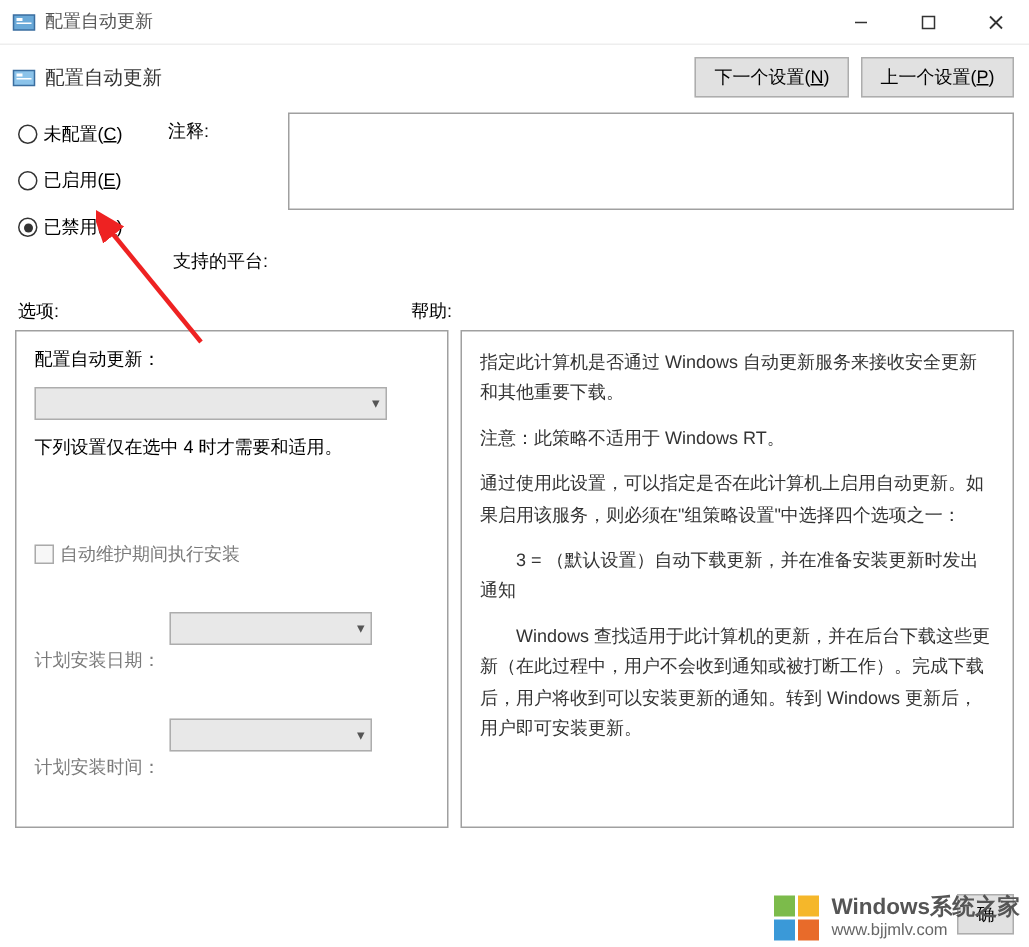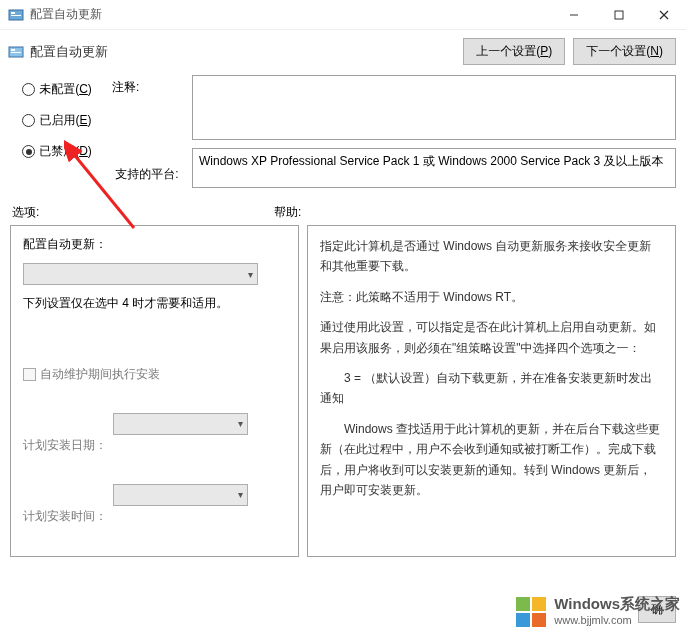--- a/index.html
+++ b/index.html
@@ -39,21 +39,21 @@
       margin-left: 8px;
       cursor: pointer;
     }
     .underline { text-decoration: underline; }
     
     .config-row {
       display:flex;
       padding: 6px 10px 6px 12px;
       gap: 10px;
     }
-    .radio-col { width: 90px; display:flex; flex-direction:column; gap:14px; padding-top:6px;align-items:center;}
+    .radio-col { width: 90px; display:flex; flex-direction:column; gap:14px; padding-top:6px;}
     .radio-item { display:flex; align-items:center; gap:4px; cursor:pointer;}
     .radio-circle {
       width: 13px; height:13px; border:1px solid #333; border-radius:50%; display:inline-flex; align-items:center; justify-content:center;
     }
     .radio-circle.checked::after { content:""; width:6px; height:6px; background:#333; border-radius:50%; }
     .label-col { display:flex; flex-direction:column; gap:40px; padding-top:4px; width:70px;}
     .field-col { flex:1; display:flex; flex-direction:column; gap:8px;}
     .textarea-box {
       border:1px solid #a0a0a0;
       height: 65px;
@@ -155,24 +155,24 @@
 <div class="header-row">
   <span class="hdr-icon">
     <svg width="16" height="16" viewBox="0 0 16 16">
         <rect x="1" y="3" width="14" height="10" fill="#8bc3ea" stroke="#3a6ea0"></rect>
         <rect x="3" y="5" width="4" height="2" fill="#fff"></rect>
         <rect x="3" y="8" width="10" height="1" fill="#fff"></rect>
       </svg>
   </span>
   <span class="hdr-title">配置自动更新</span>
   <button class="btn">
-    <span>上一个设置(</span><span class="underline">P</span><span>)</span>
+    <span>下一个设置(</span><span class="underline">N</span><span>)</span>
   </button>
   <button class="btn">
-    <span>下一个设置(</span><span class="underline">N</span><span>)</span>
+    <span>上一个设置(</span><span class="underline">P</span><span>)</span>
   </button>
 </div>
 
 <div class="config-row">
   <div class="radio-col">
     <label class="radio-item">
       <span class="radio-circle"></span>
       <span><span>未配置(</span><span class="underline">C</span><span>)</span></span>
     </label>
     <label class="radio-item">
@@ -183,21 +183,20 @@
       <span class="radio-circle checked"></span>
       <span><span>已禁用(</span><span class="underline">D</span><span>)</span></span>
     </label>
   </div>
   <div class="label-col">
     <span>注释:</span>
     <span style="margin-top:30px;text-align:center;">支持的平台:</span>
   </div>
   <div class="field-col">
     <div class="textarea-box"></div>
-    <div class="platform-box">Windows XP Professional Service Pack 1 或 Windows 2000 Service Pack 3 及以上版本</div>
   </div>
 </div>
 
 <svg class="arrow-svg" width="90" height="100">
   <defs>
     <marker id="ah" markerWidth="10" markerHeight="10" refX="2" refY="3" orient="auto">
       <path d="M0,0 L0,6 L8,3 z" fill="#e22"></path>
     </marker>
   </defs>
   <line x1="70" y1="90" x2="8" y2="14" stroke="#e22" stroke-width="3" marker-end="url(#ah)"></line>

